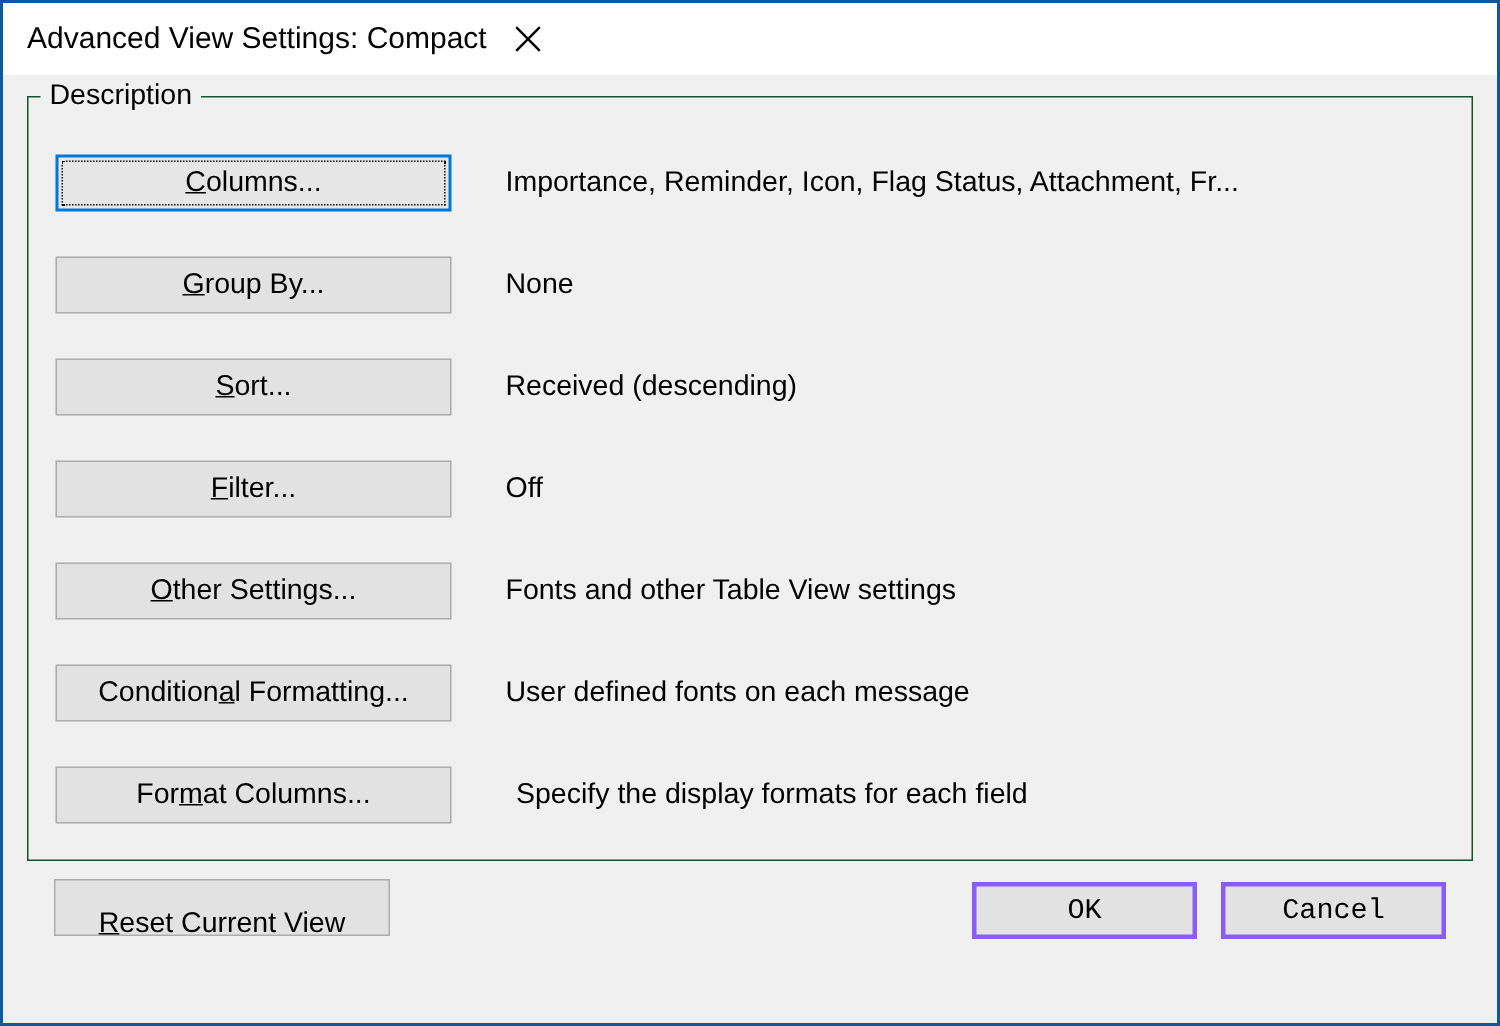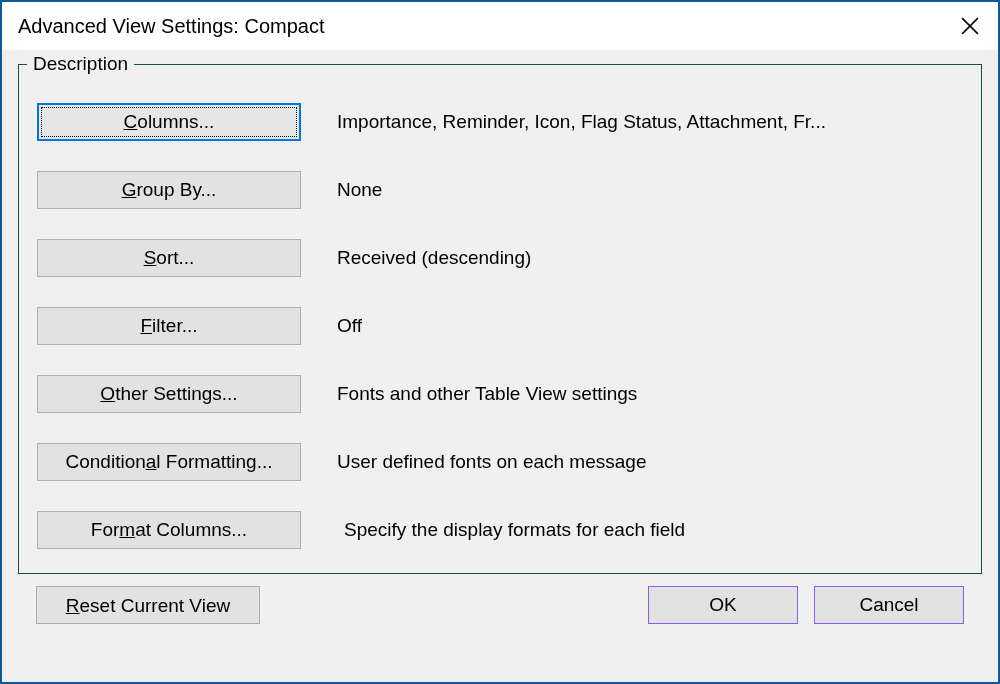--- a/index.html
+++ b/index.html
@@ -17,21 +17,20 @@
       border: 2px solid #0b5aa0;
       background: #f0f0f0;
       display: flex;
       flex-direction: column;
     }
     .titlebar {
       height: 48px;
       background: #ffffff;
       display: flex;
       align-items: center;
-      justify-content: space-between;
       padding: 0 0 0 16px;
     }
     .titlebar-title {
       font-size: 20px;
       color: #000;
     }
     .close-btn {
       width: 56px;
       height: 48px;
       display: flex;
@@ -100,39 +99,39 @@
     .footer-left { }
     .footer-right {
       margin-left: auto;
       display: flex;
       gap: 16px;
     }
     .dlg-btn {
       width: 150px;
       height: 38px;
       background: #e2e2e2;
-      border: 1px solid #8b5cf6;
-      font-family: Liberation Sans, sans-serif;
+      border: 3px solid #8b5cf6;
+      font-family: Liberation Mono, monospace;
       font-size: 19px;
       color: #000;
       cursor: pointer;
       text-align: center;
       padding: 0;
     }
     .reset-btn {
       width: 224px;
       height: 38px;
       background: #e2e2e2;
       border: 1px solid #adadad;
       font-family: inherit;
       font-size: 19px;
       color: #000;
       cursor: pointer;
       text-align: center;
-      padding: 8px;
+      padding: 18px;
     }
   </style>
 </head>
 <body>
 
 <div class="window">
   <div class="titlebar">
     <div class="titlebar-title">Advanced View Settings: Compact</div>
     <div class="close-btn">
       <svg viewBox="0 0 16 16">

